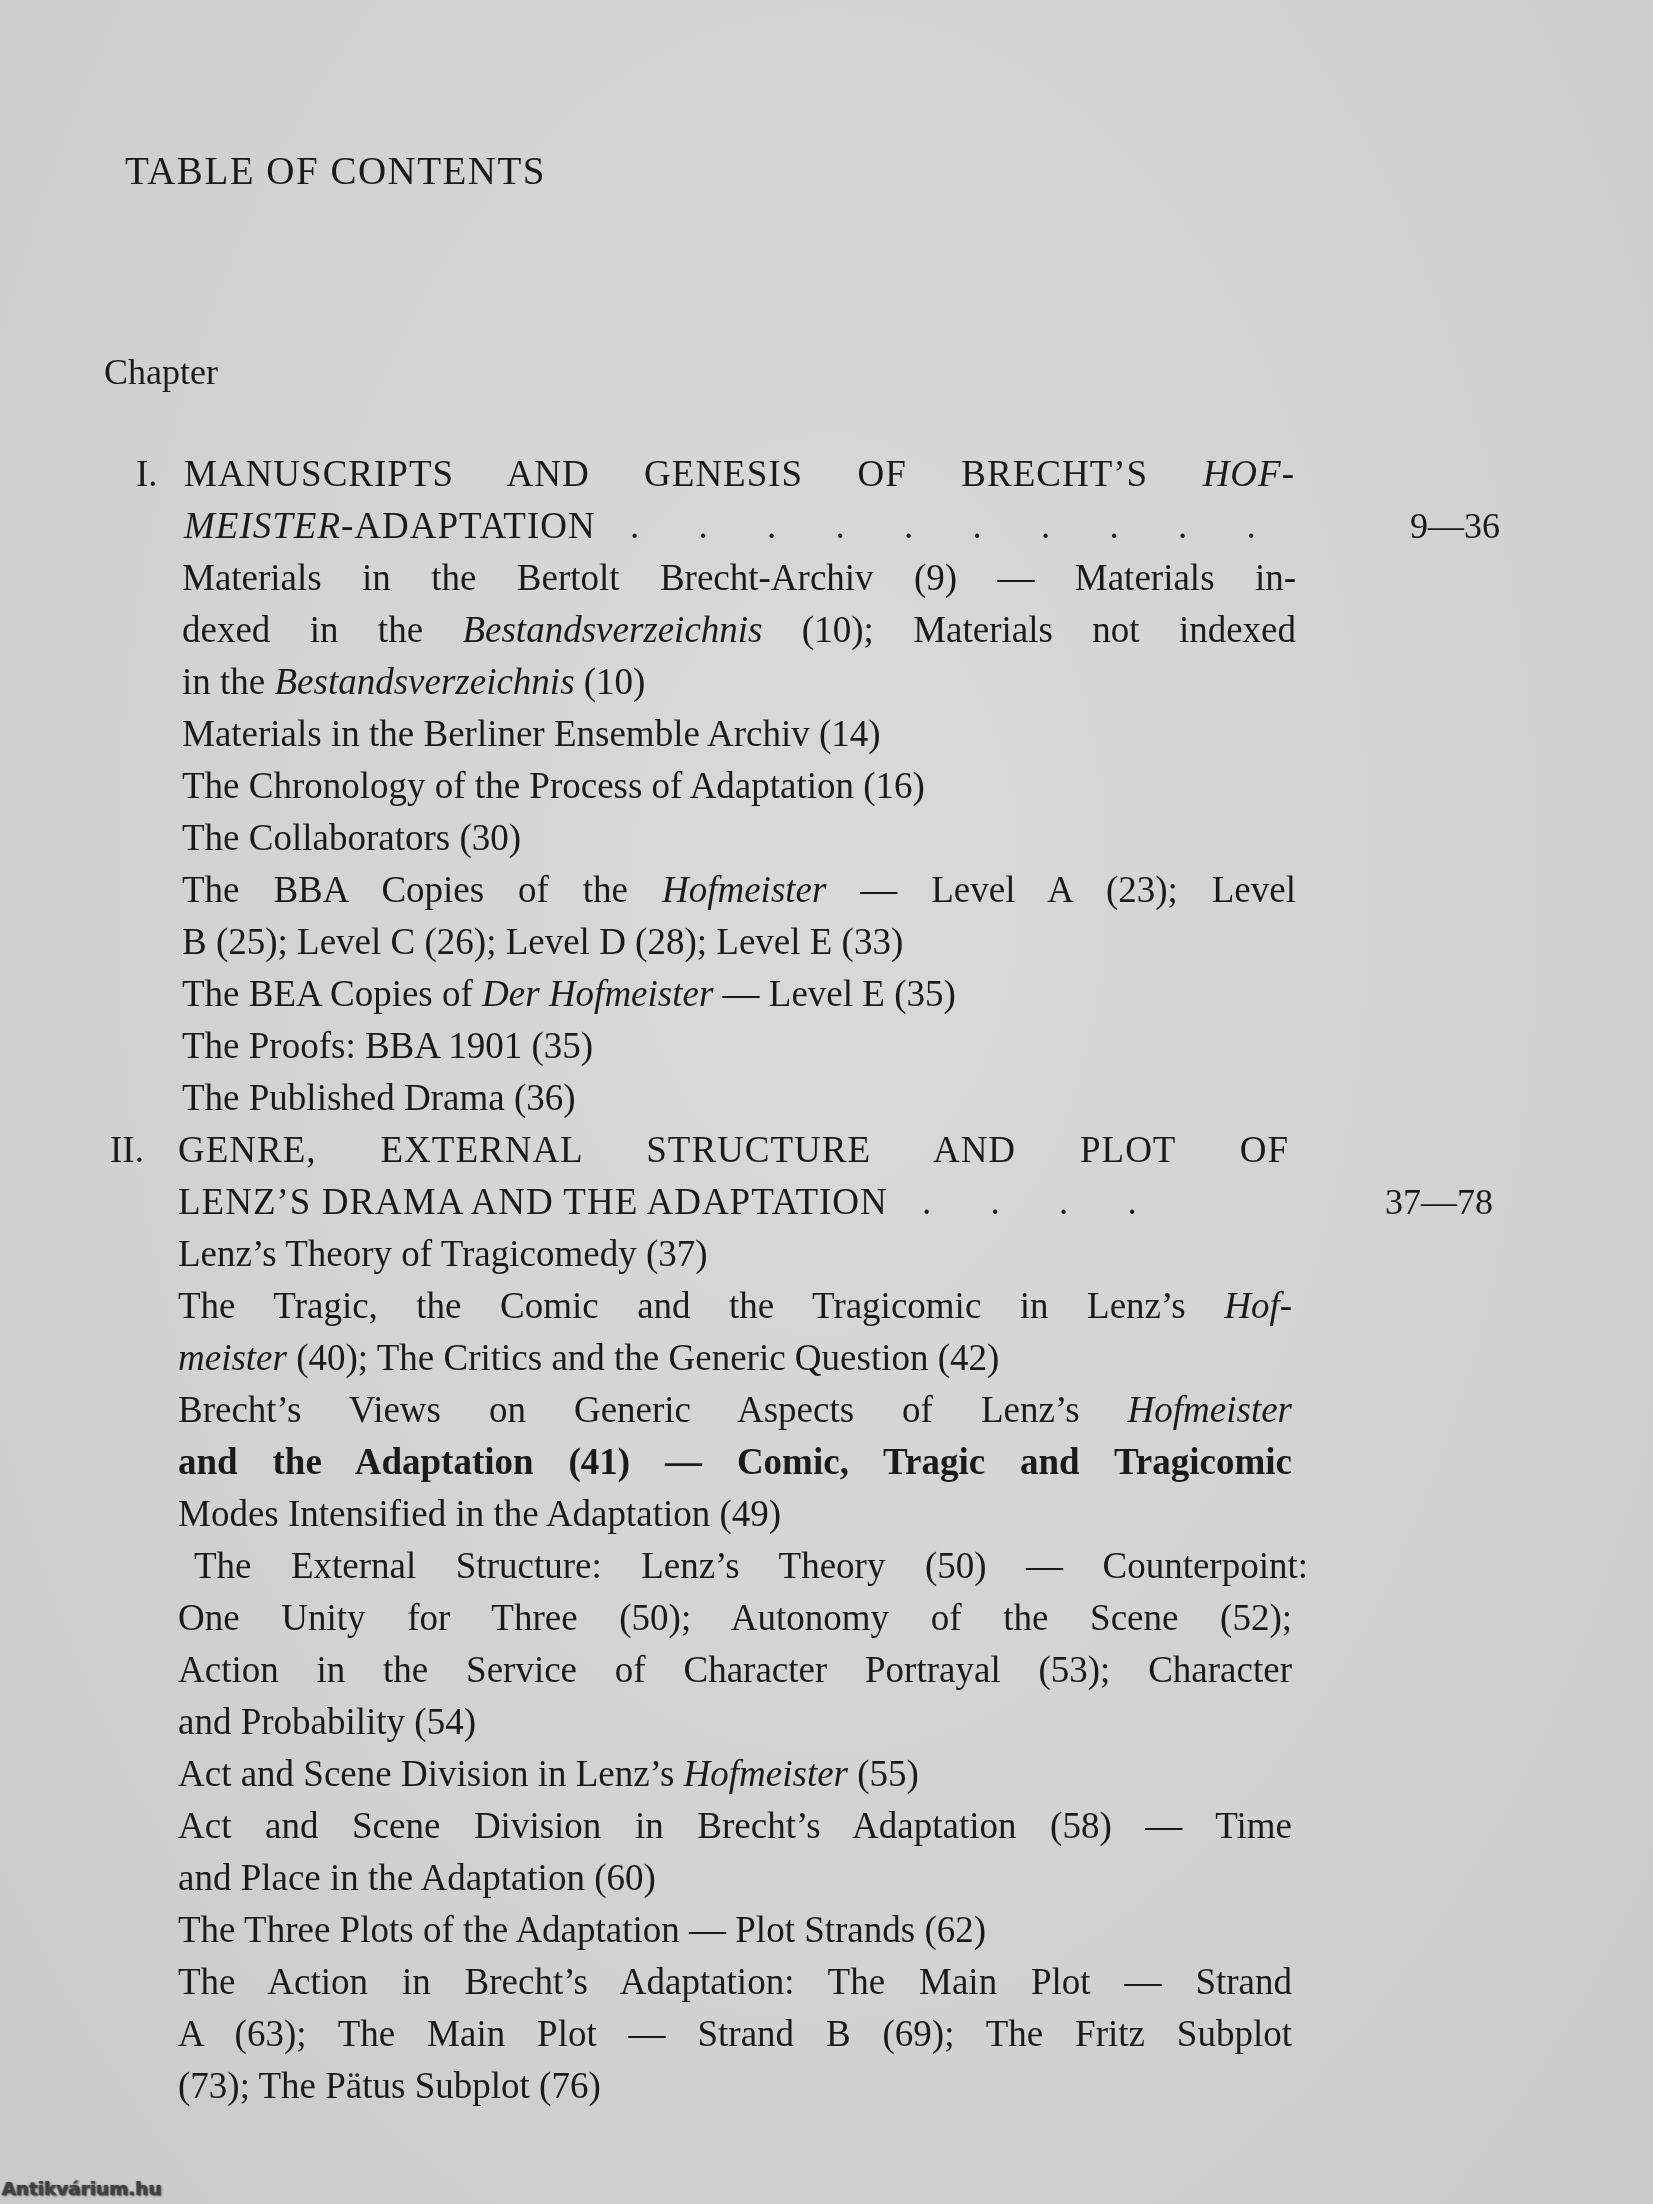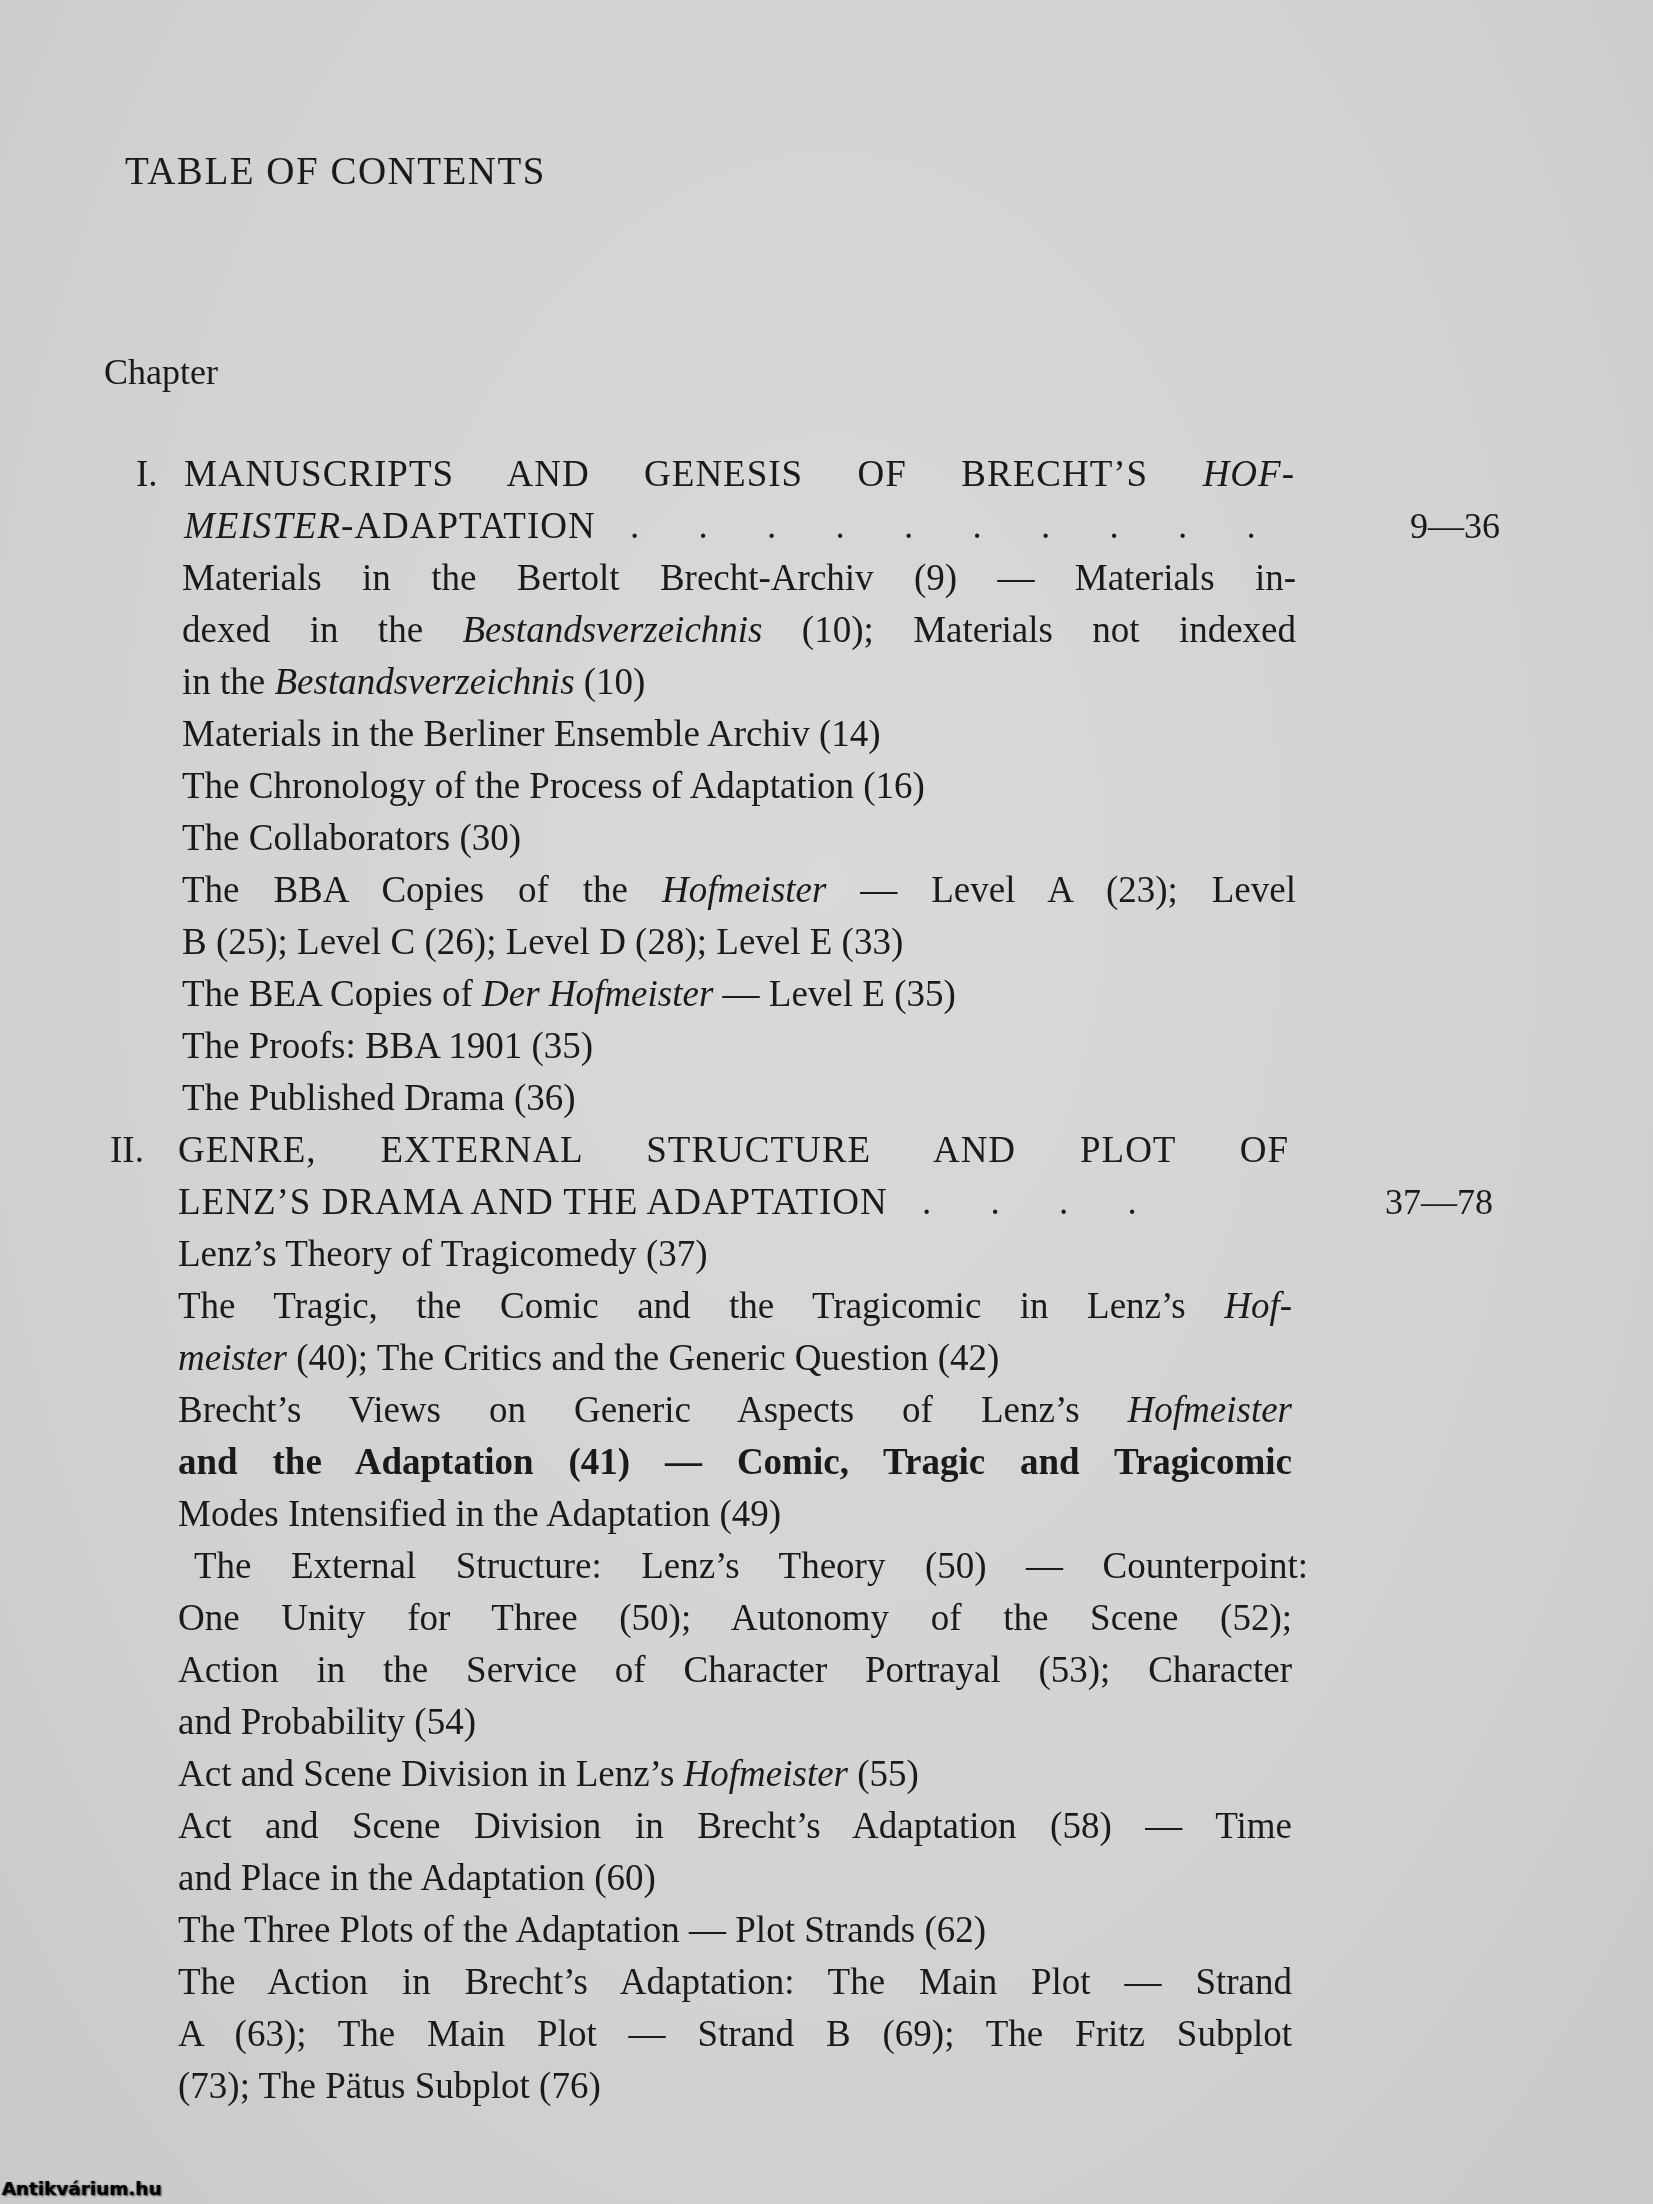--- a/index.html
+++ b/index.html
@@ -36,21 +36,21 @@
   .pages { position: absolute; top: 0; left: 1410px; font-size: 36px; }
   .sub {
     position: absolute; top: 0; left: 182px; width: 1114px;
     text-align: justify; text-align-last: justify;
   }
   .sub.last { text-align-last: left; }
   i { font-style: italic; }
   .watermark {
     position: absolute; left: 1.9px; bottom: 5.8px;
     font-family: "DejaVu Sans", sans-serif; font-weight: bold;
-    font-size: 18.4px; color: #000000;
+    font-size: 18.4px; color: #404040;
     text-shadow: 1px 1px 1.9px #444, -1px 0 1px #666;
   }
 </style>
 </head>
 <body>
 
 <div class="page">
   <h1 class="toc-title">TABLE OF CONTENTS</h1>
   <div class="chapter-label">Chapter</div>
 

